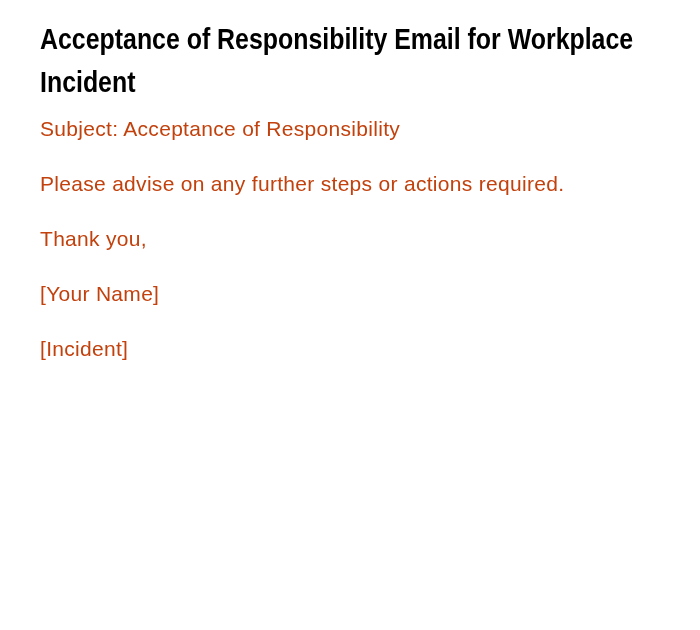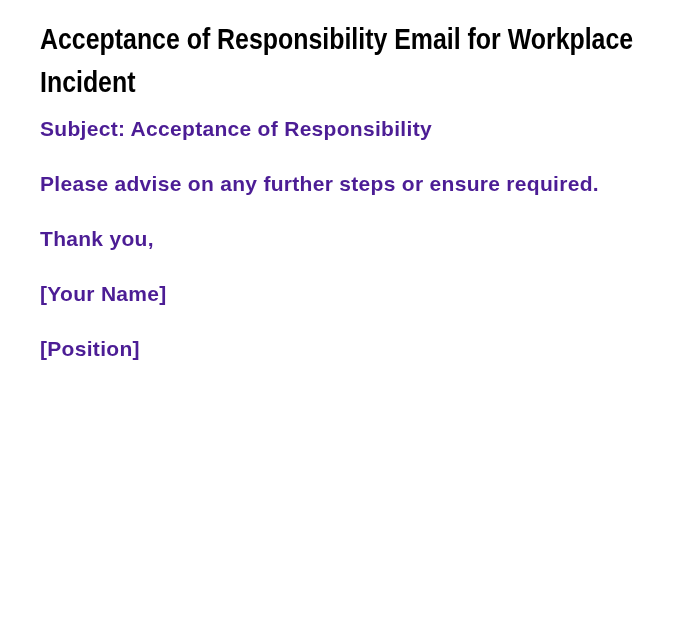--- a/index.html
+++ b/index.html
@@ -34,39 +34,38 @@
   }
 
   .doc-body {
     width: 620px;
   }
 
   .doc-body p {
     font-size: 21px;
     line-height: 35px;
     letter-spacing: 0.3px;
-    color: #4c1d95;
+    color: #c2410c;
     white-space: pre-line;      
     margin: 0 0 20px 0;
-    font-weight: bold;
   }
 </style>
 </head>
 <body>
 
 <main class="page">
   <h1 class="doc-heading">Acceptance of Responsibility Email for Workplace
 Incident</h1>
 
   <section class="doc-body">
     <p>Subject: Acceptance of Responsibility</p>
 
 
 
-    <p>Please advise on any further steps or ensure required.</p>
+    <p>Please advise on any further steps or actions required.</p>
 
     <p>Thank you,</p>
 
     <p>[Your Name]</p>
 
-    <p>[Position]</p>
+    <p>[Incident]</p>
   </section>
 </main>
 
 </body></html>

